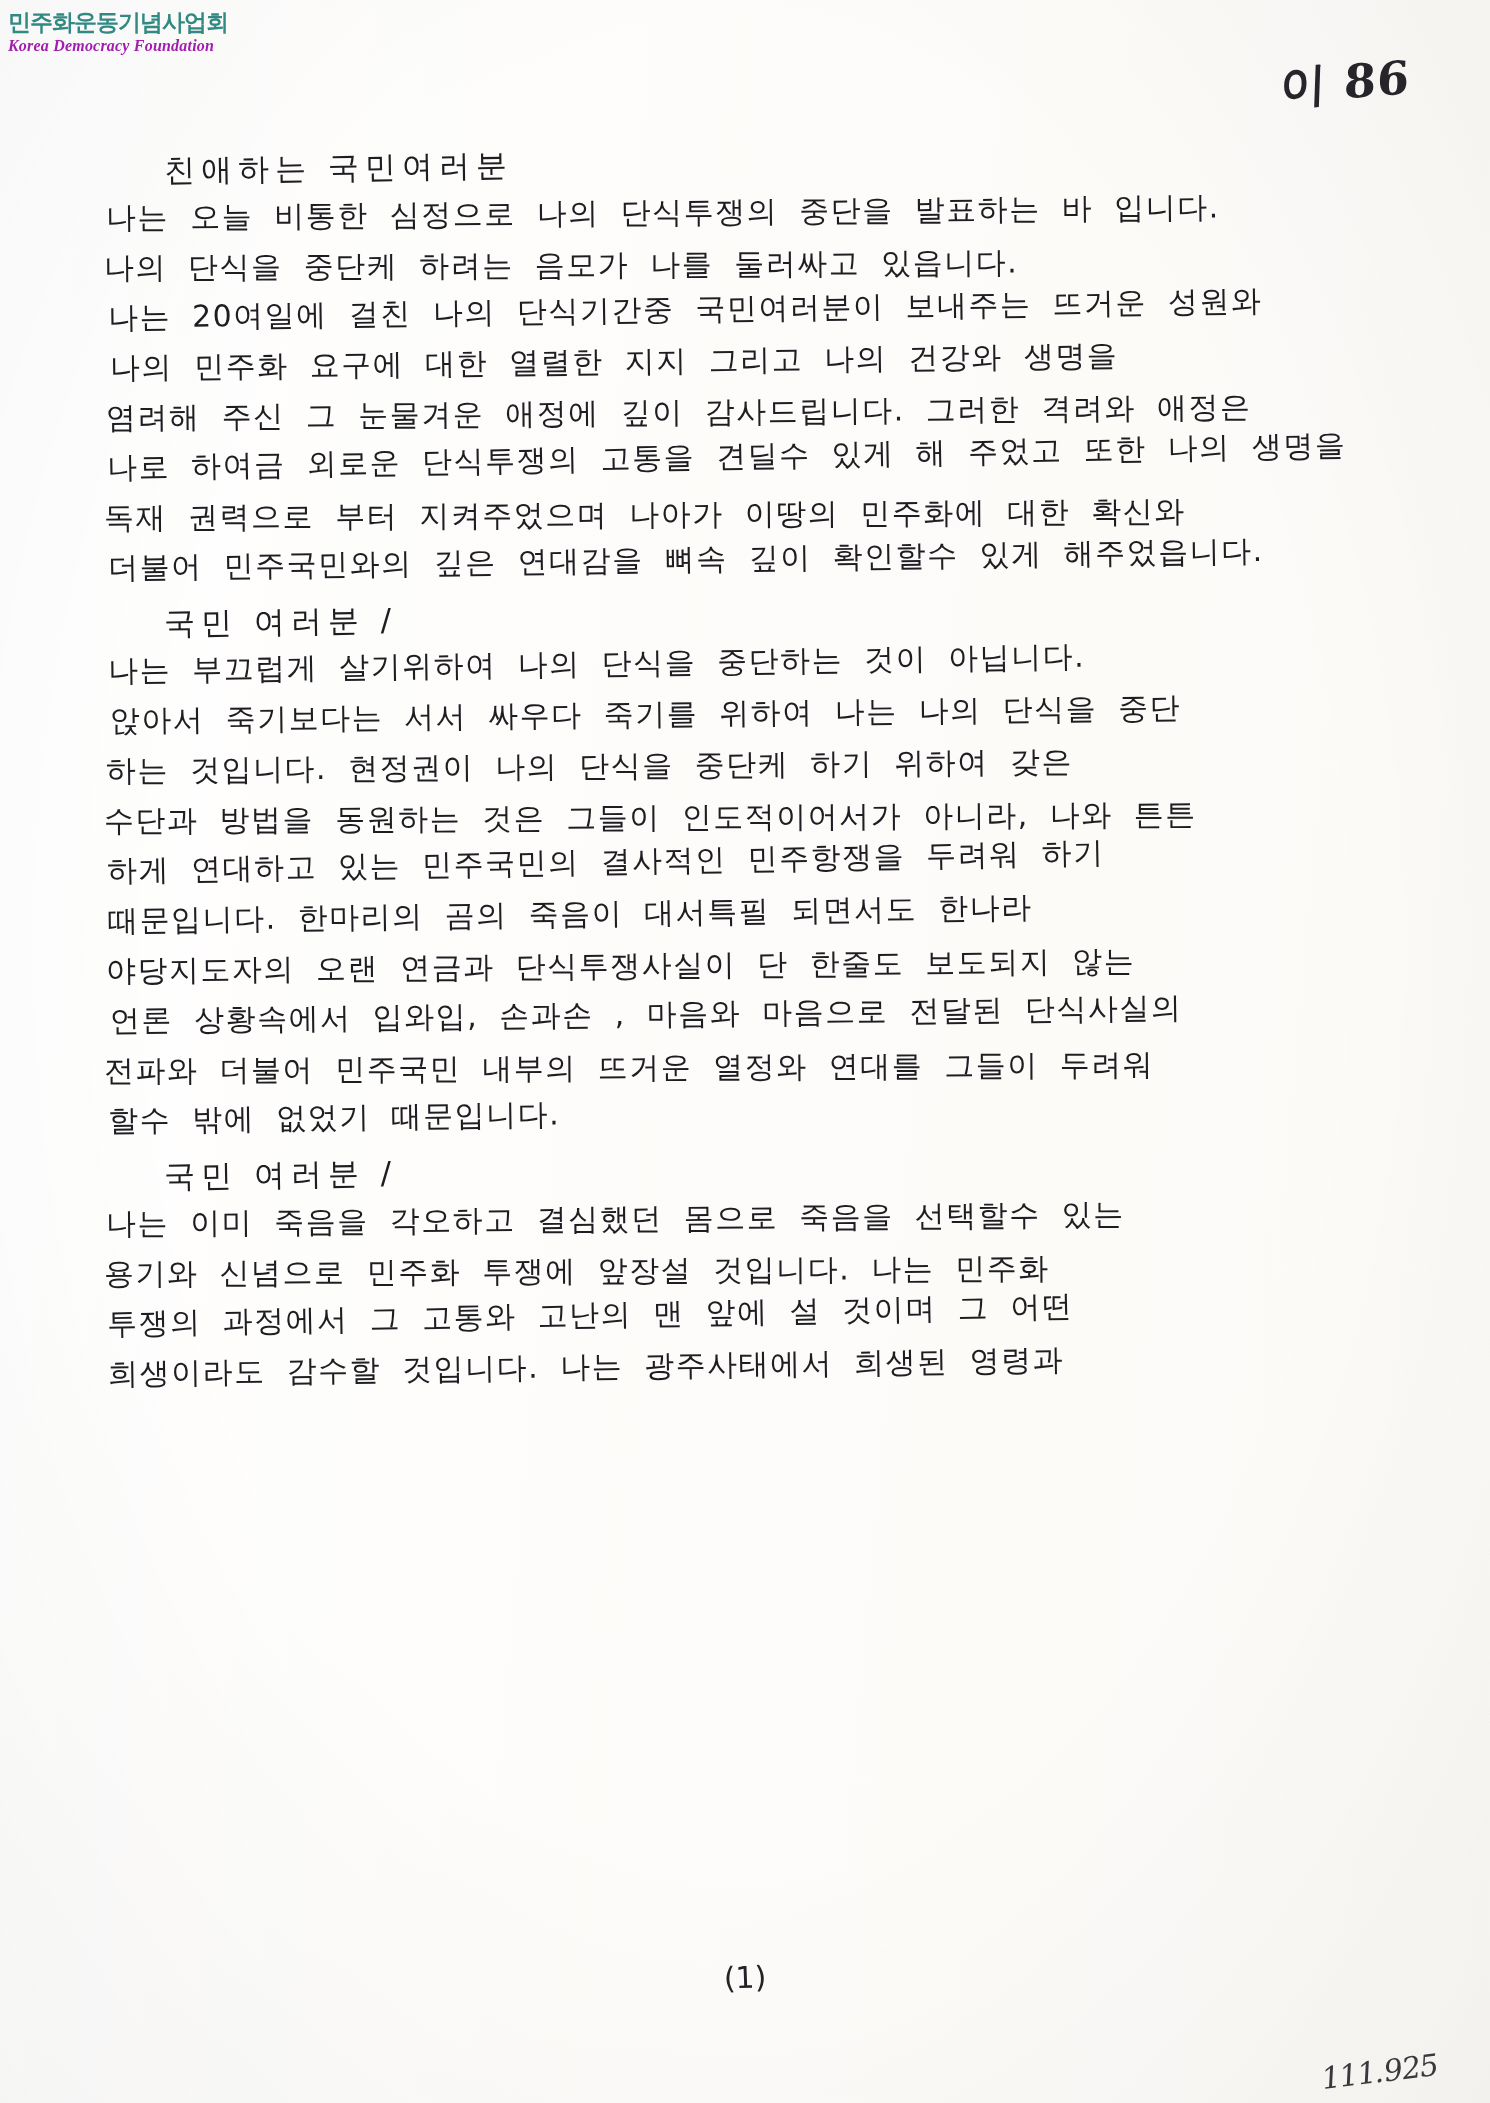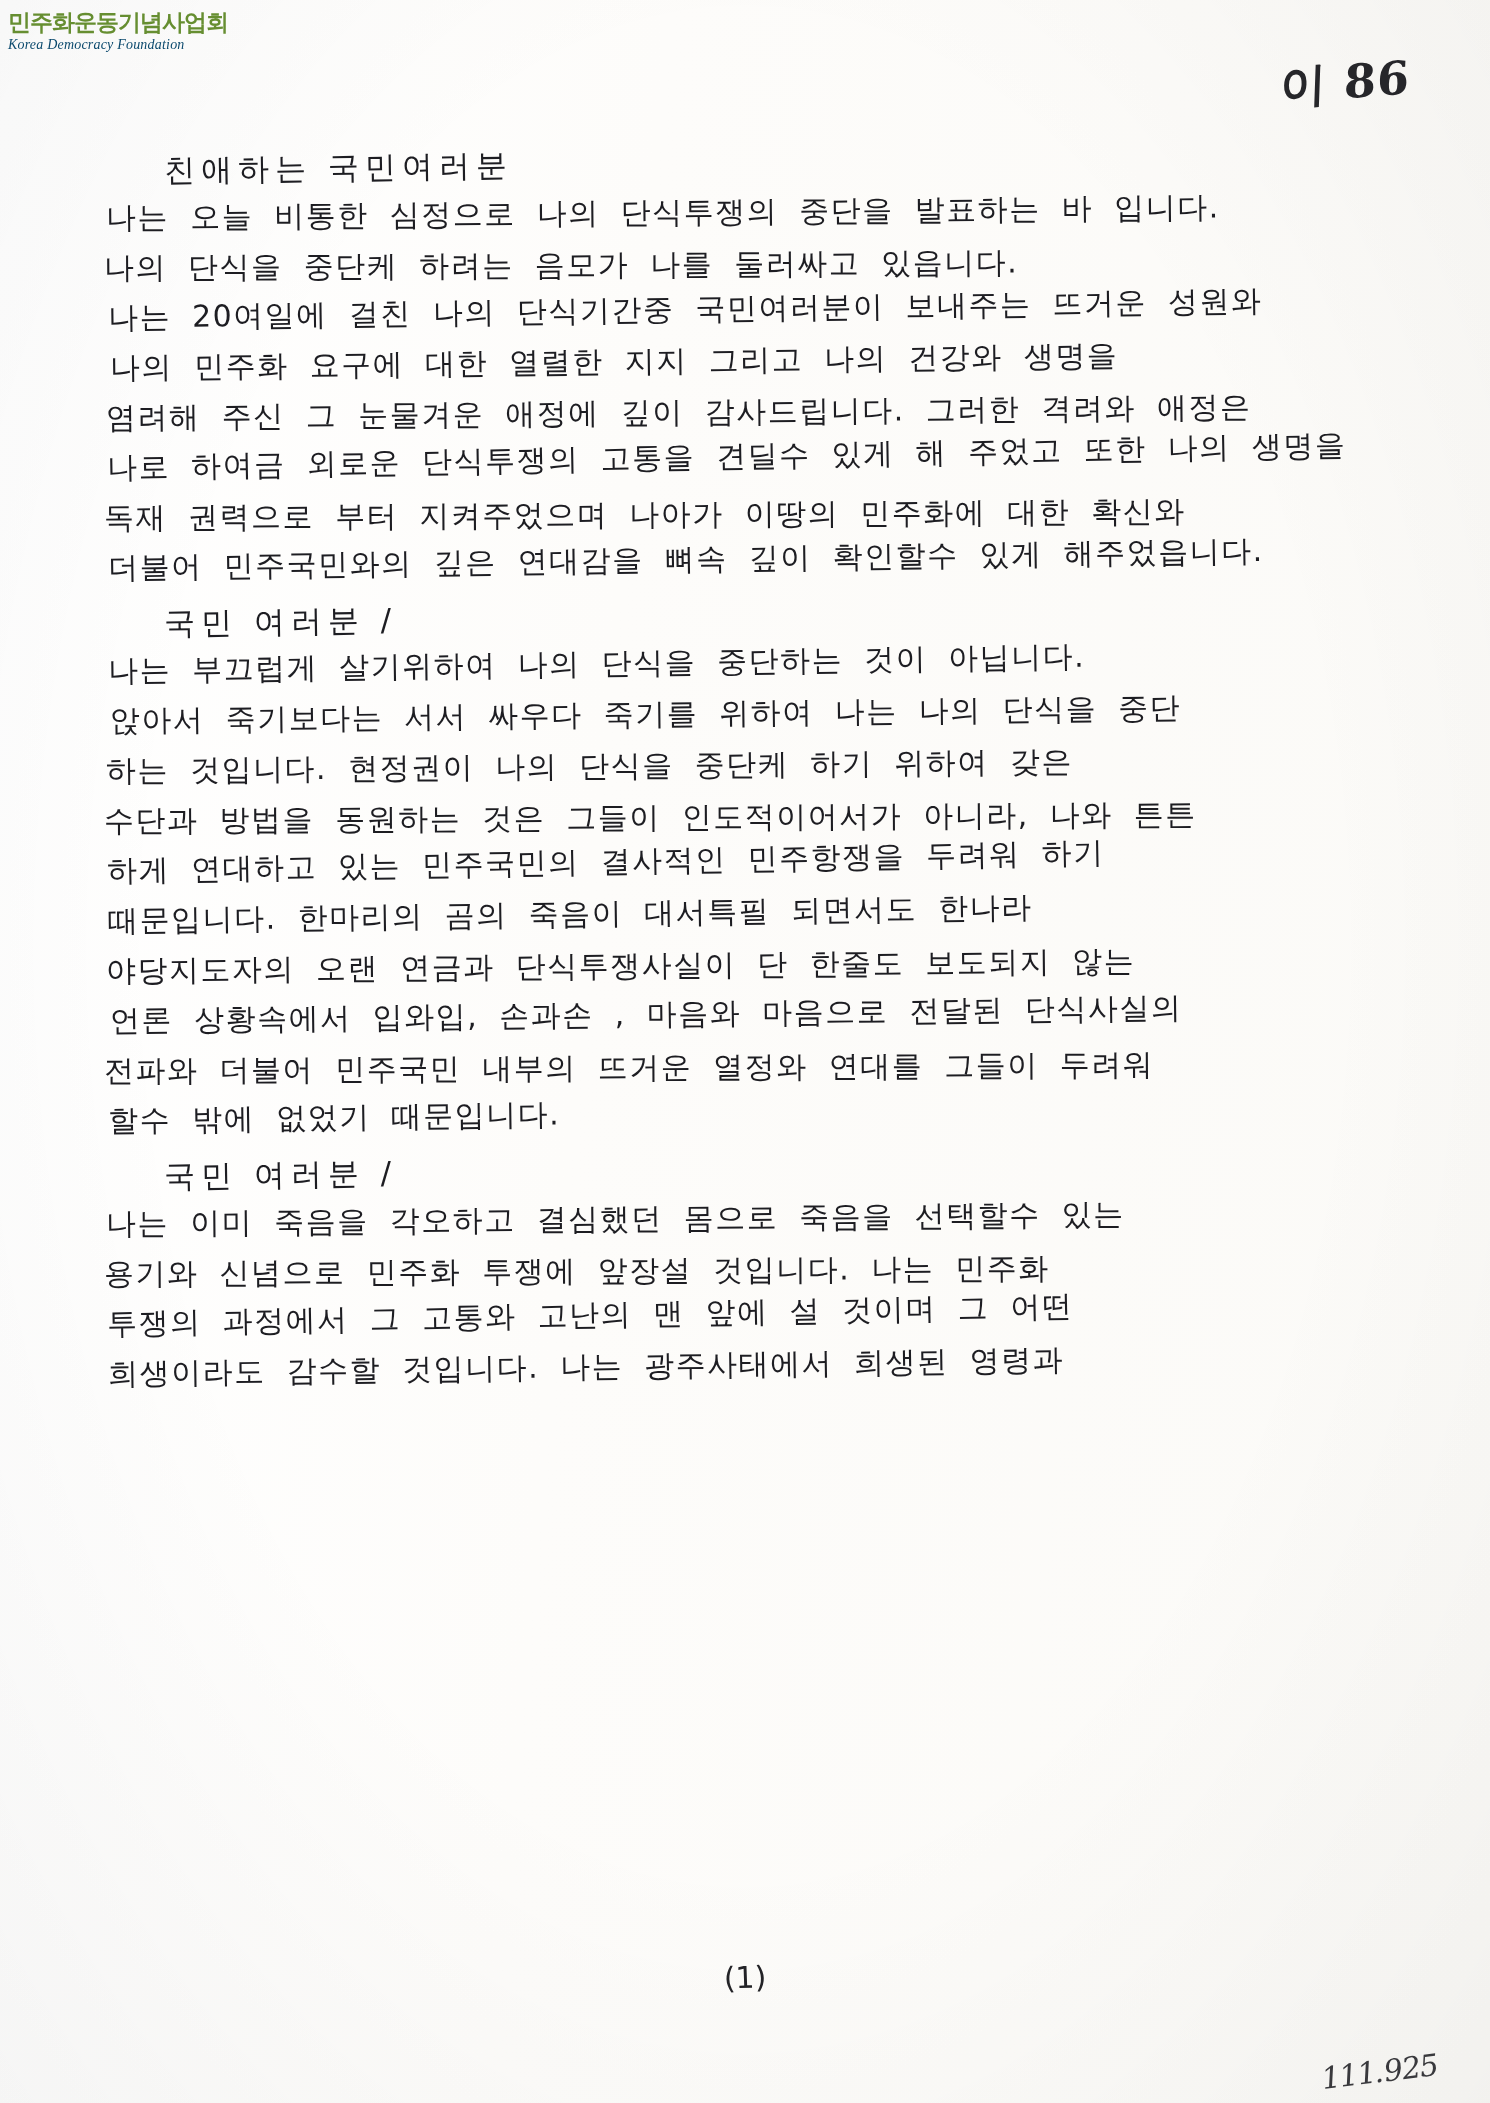--- a/index.html
+++ b/index.html
@@ -31,32 +31,32 @@
   .watermark {
     position: absolute;
     top: 10px;
     left: 8px;
     width: 300px;
   }
   .watermark-kr {
     font-family: "DejaVu Sans", sans-serif;
     font-size: 23px;
     font-weight: 700;
-    color: #4d7c0f;
+    color: #0f766e;
     letter-spacing: -1px;
     line-height: 1.1;
     white-space: nowrap;
     opacity: .85;
   }
   .watermark-en {
     font-family: "Liberation Serif", serif;
     font-style: italic;
-    font-weight: 400;
-    font-size: 14px;
-    color: #0c4a6e;
+    font-weight: 700;
+    font-size: 16px;
+    color: #a21caf;
     letter-spacing: .2px;
     margin-top: 2px;
     white-space: nowrap;
   }
   
   .archive-number {
     position: absolute;
     top: 52px;
     right: 80px;
     font-family: "DejaVu Serif", serif;

